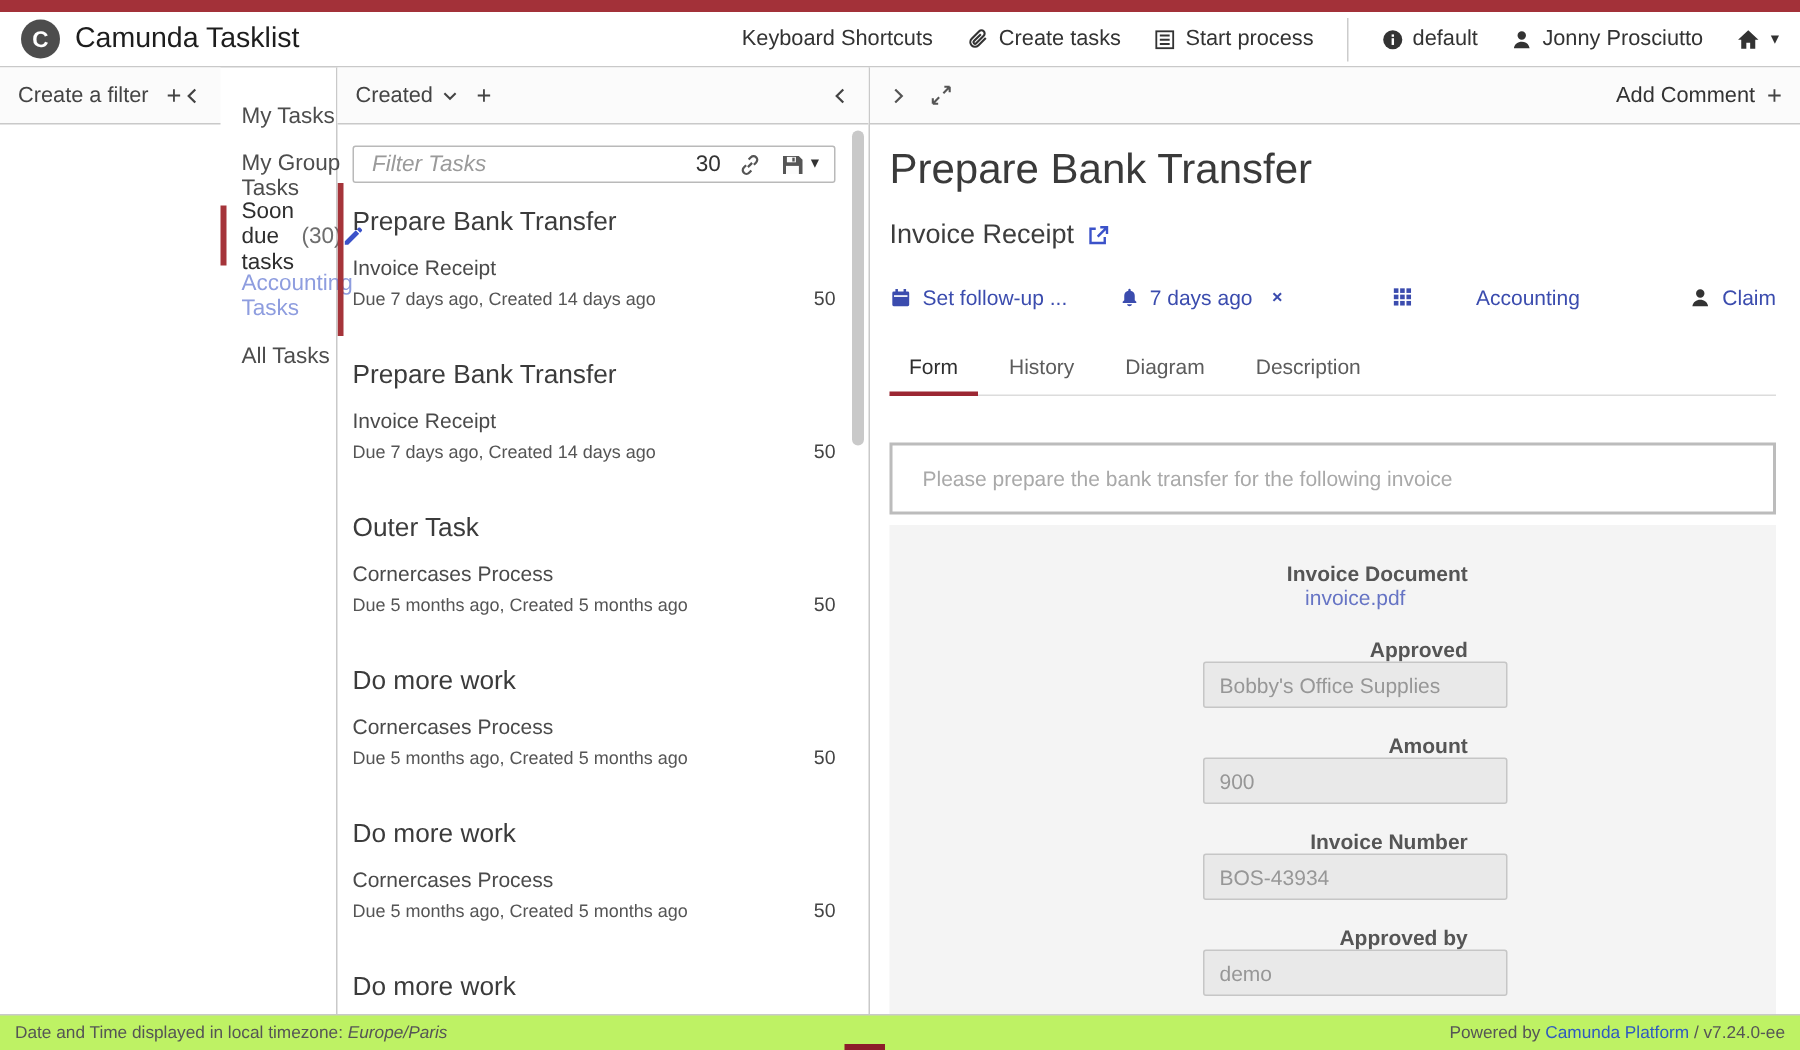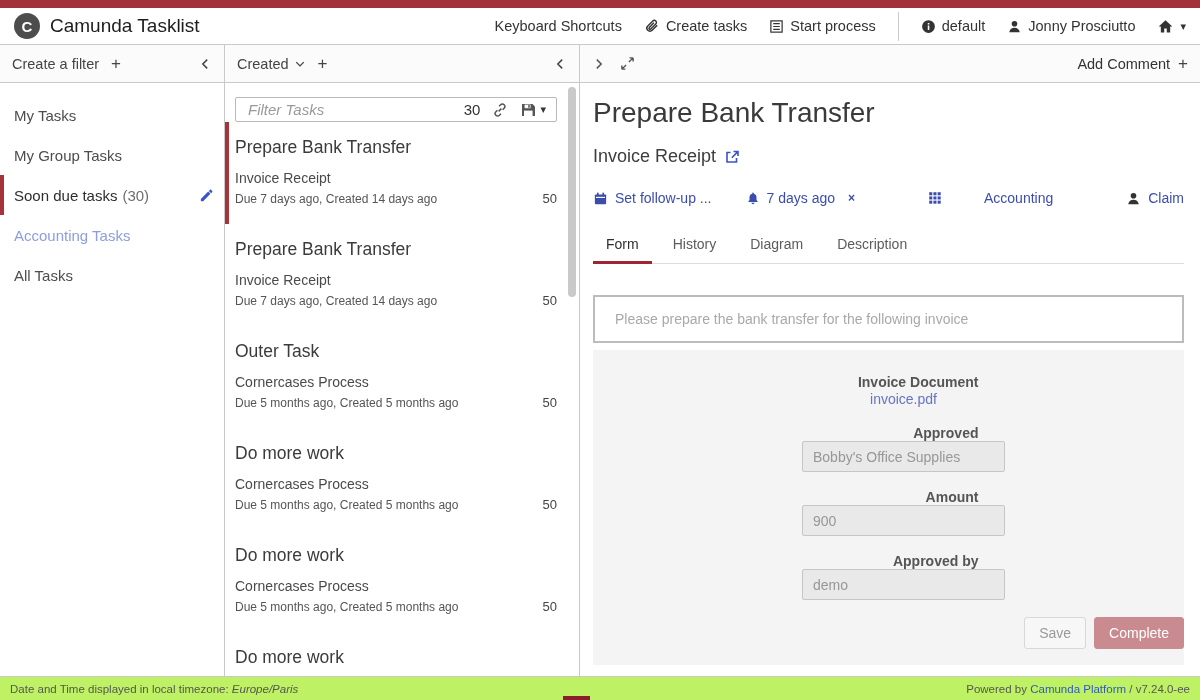--- a/index.html
+++ b/index.html
@@ -23,21 +23,21 @@
   .caret { font-size:11px; color:#333; line-height:1; }
 
   
   .main { flex:1 1 auto; display:flex; min-height:0; }
   .col-toolbar { height:38px; flex:0 0 auto; display:flex; align-items:center;
                  padding:0 12px; border-bottom:1px solid #c9c9c9; background:#fbfbfb;
                  font-size:14.5px; color:#444; }
   .tb-plus { font-size:17px; color:#444; margin-left:12px; cursor:pointer; }
   .tb-collapse { margin-left:auto; color:#444; cursor:pointer; }
 
-  .col-sidebar { width:225px; flex:0 0 auto; border-right:1px solid #c9c9c9; display:flex; flex-direction:column; }
+  .col-sidebar { width:225px; flex:0 0 auto; border-right:1px solid #c9c9c9; display:flex; }
   .filter-list { padding-top:12px; }
   .filter-item { height:40px; display:flex; align-items:center; padding-left:14px; padding-right:10px;
                  font-size:15px; color:#4d4d4d; cursor:pointer; }
   .filter-item.active { border-left:4px solid #a5343a; padding-left:10px; color:#2e2e2e; }
   .filter-item .count { color:#6e6e6e; margin-left:5px; }
   .filter-item.accent { color:#8e9ddf; }
   .edit-pencil { margin-left:auto; color:#3b52c9; }
 
   .col-list { width:355px; flex:0 0 auto; border-right:1px solid #c9c9c9;
               display:flex; flex-direction:column; position:relative; }
@@ -382,20 +382,24 @@
           </div>
           <div class="form-row">
             <span class="form-label">Approved</span>
             <span class="form-value"><input class="form-input" disabled="" value="Bobby's Office Supplies" style=""></span>
           </div>
           <div class="form-row">
             <span class="form-label">Amount</span>
             <span class="form-value"><input class="form-input" disabled="" value="900" style=""></span>
           </div>
           <div class="form-row">
+            <span class="form-label">Invoice Number</span>
+            <span class="form-value"><input class="form-input" disabled="" value="BOS-43934" style=""></span>
+          </div>
+          <div class="form-row">
             <span class="form-label">Approved by</span>
             <span class="form-value"><input class="form-input" disabled="" value="demo" style=""></span>
           </div>
           <div class="btn-row">
             <button class="btn btn-save">Save</button>
             <button class="btn btn-complete">Complete</button>
           </div>
         </div>
       </div>
     </div>

